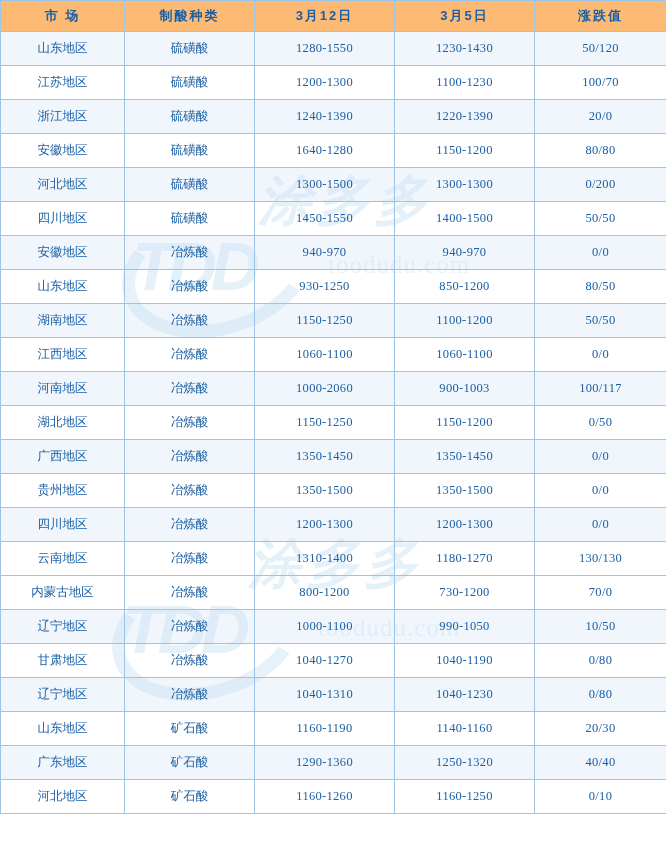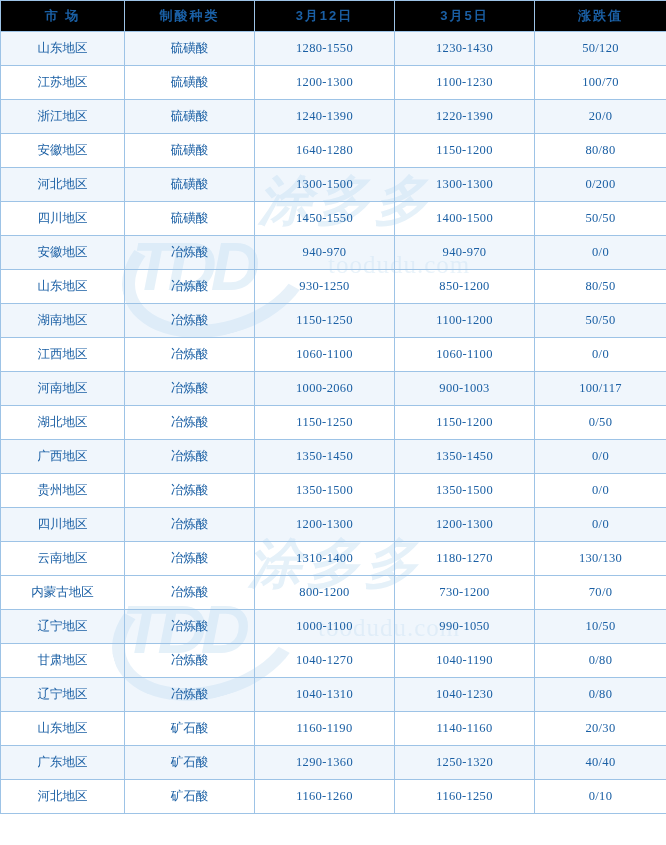--- a/index.html
+++ b/index.html
@@ -27,21 +27,21 @@
     z-index: 2;
   }
   table.price-table col.c0 { width: 124px; }
   table.price-table col.c1 { width: 130px; }
   table.price-table col.c2 { width: 140px; }
   table.price-table col.c3 { width: 140px; }
   table.price-table col.c4 { width: 132px; }
 
   thead th {
     height: 30px;
-    background: #000000;
+    background: #fdba74;
     color: #1a5fa4;
     font-size: 13px;
     font-weight: bold;
     letter-spacing: 2px;
     text-align: center;
     border: 1px solid #9dc3e6;
     padding: 0;
   }
   tbody td {
     height: 33px;

